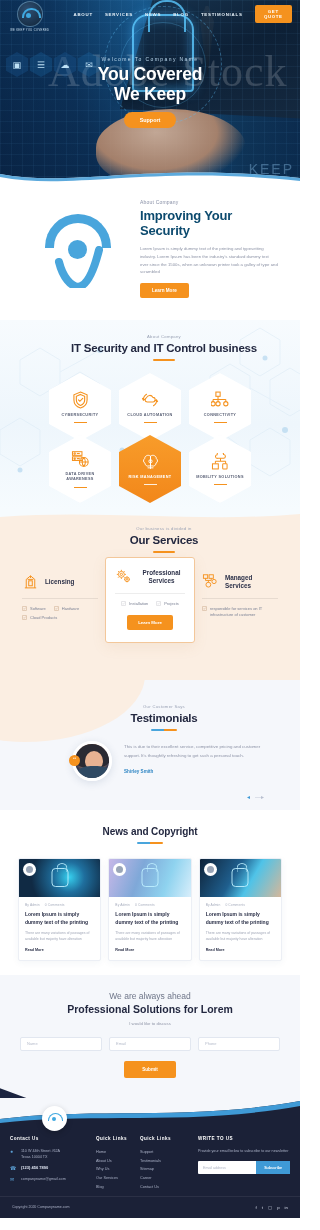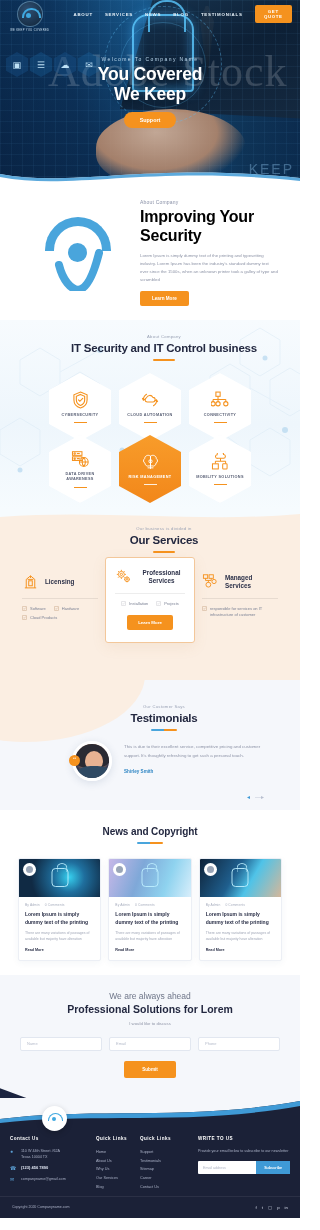--- a/index.html
+++ b/index.html
@@ -136,21 +136,21 @@
   }
   .big-mark .dot {
     position:absolute; top:30px; left:27px; width:19px; height:19px; border-radius:50%;
     background:#49a5dc;
   }
   .big-mark .tick {
     position:absolute; bottom:0px; left:12px; width:50px; height:42px;
   }
   .about-text { flex:1; padding-left:6px; }
   .eyebrow { font-size:5px; color:#8b92a8; margin-bottom:3px; letter-spacing:.2px; }
-  .h2 { font-size:16px; line-height:1.18; font-weight:700; color:#000000; letter-spacing:-.2px; }
+  .h2 { font-size:13px; line-height:1.18; font-weight:700; color:#0c4a6e; letter-spacing:-.2px; }
   .body-sm { font-size:4.3px; line-height:1.85; color:#8d93a6; margin-top:6px; }
   .btn-orange {
     margin-top:7px; display:inline-block; background:#f5921e; color:#fff; border:none;
     font-size:4.6px; font-weight:700; padding:5px 12px; border-radius:2px; cursor:pointer;
   }
 
   
   .itsec {
     position:relative; height:190px; overflow:hidden;
     background:linear-gradient(180deg,#f7fbfe 0%, #eef6fc 55%, #f6fbfe 100%);

